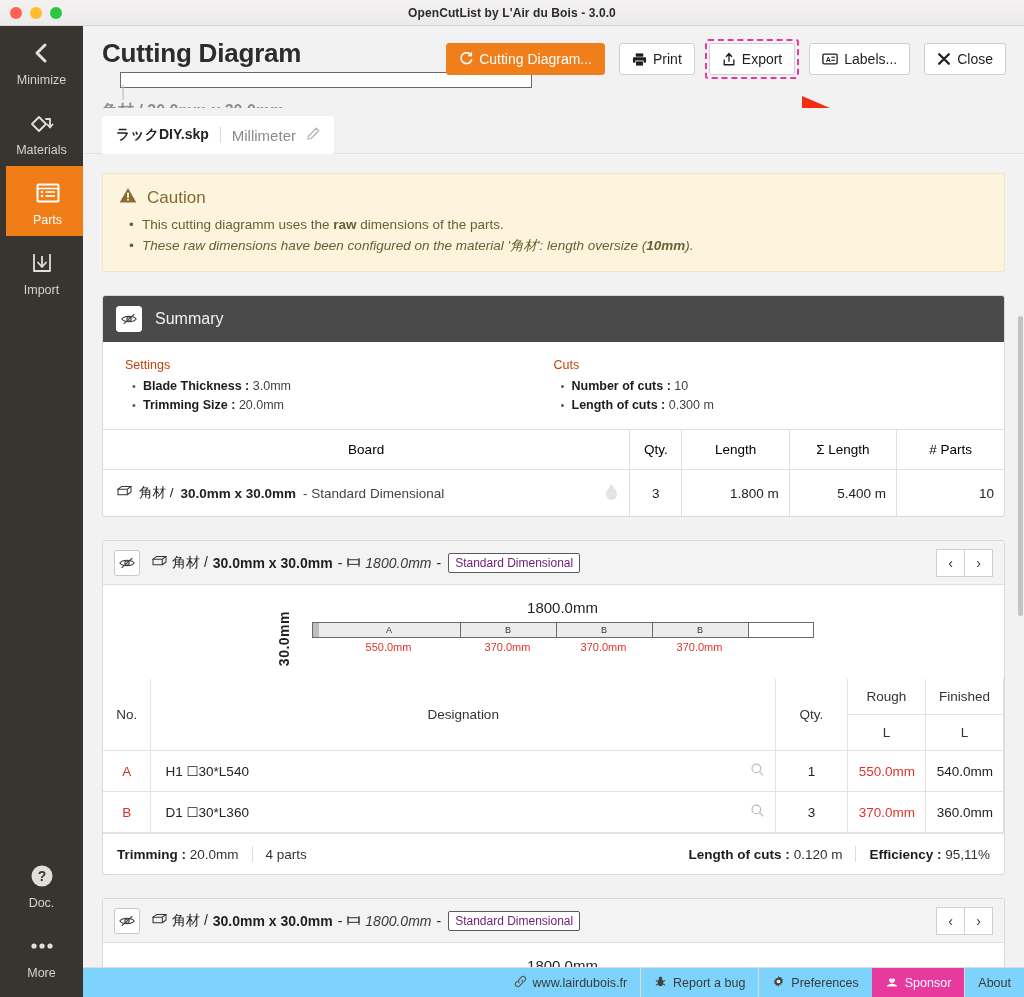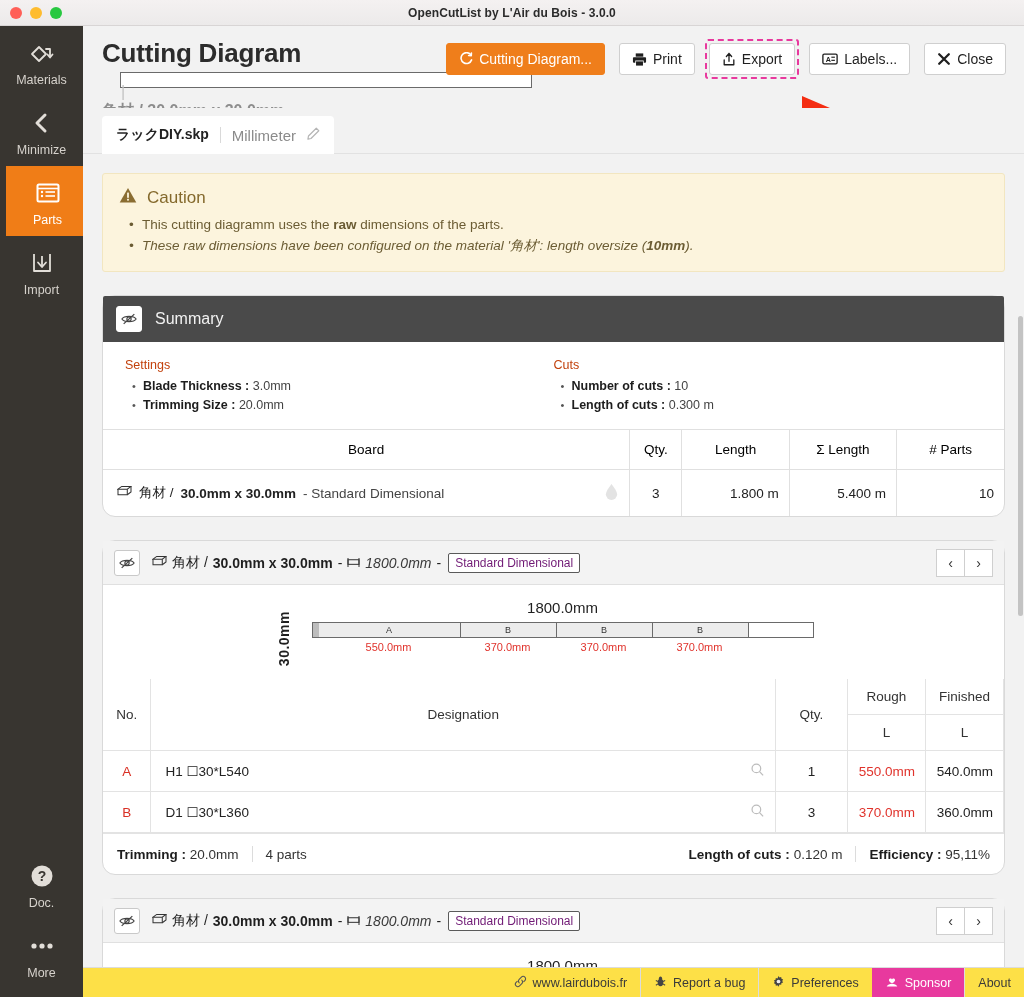--- a/index.html
+++ b/index.html
@@ -118,21 +118,21 @@
   }
   .caution li::before {
     content: "•"; position: absolute; left: -13px; color: #6b5c33;
   }
   .caution li.italic { font-style: italic; }
   .caution b { font-weight: bold; }
 
   
   .card {
     margin: 23px 19px 12px 19px; background: #fff;
-    border: 1px solid #d9d9d9; border-radius: 13px;
+    border: 1px solid #d9d9d9; border-radius: 3px;
   }
   .card-head-dark {
     background: #4a4a4a; height: 46px; display: flex; align-items: center;
     padding: 0 13px; gap: 13px; border-radius: 2px 2px 0 0;
   }
   .card-head-dark .title { color: #f2f2f2; font-size: 16px; }
   .card-head-light {
     background: #f3f3f3; height: 44px; display: flex; align-items: center;
     padding: 0 11px; gap: 12px; border-bottom: 1px solid #e0e0e0;
   }
@@ -227,21 +227,21 @@
   .bar .leftover { flex: 1; background: #fff; }
   .labels { position: relative; height: 20px; margin-left: 18px; margin-top: 3px; }
   .labels span {
     position: absolute; font-size: 11px; color: #e0332c; transform: translateX(-50%);
     white-space: nowrap;
   }
 
   
   .footer {
     position: absolute; left: 83px; bottom: 0; width: 941px; height: 30px;
-    background: #fde047; border-top: 1px solid #dcdcdc;
+    background: #7dd3fc; border-top: 1px solid #dcdcdc;
     display: flex; justify-content: flex-end; align-items: stretch;
   }
   .foot-btn {
     display: flex; align-items: center; gap: 6px; padding: 0 13px;
     font-size: 12.5px; color: #3a3a3a; cursor: pointer;
     border-left: 1px solid #dcdcdc;
   }
   .foot-btn.sponsor { background: #e8399e; color: #fff; border-left: none; }
   .foot-btn.plain { border-left: none; }
 </style>
@@ -253,39 +253,39 @@
   <div class="titlebar">
     <div class="lights">
       <div class="light red"></div>
       <div class="light yellow"></div>
       <div class="light green"></div>
     </div>
     <div class="titlebar-title">OpenCutList by L'Air du Bois - 3.0.0</div>
   </div>
 
   <div class="sidebar">
+
+    <div class="side-item">
+      <span class="side-icon">
+        <svg width="24" height="24" viewBox="0 0 24 24">
+            <path d="M15 4 L7 12 L15 20" fill="none" stroke="#e2ded8" stroke-width="3" stroke-linecap="round" stroke-linejoin="round"></path>
+          </svg>
+      </span>
+      <span class="side-label">Minimize</span>
+    </div>
 
     <div class="side-item">
       <span class="side-icon">
         <svg width="26" height="26" viewBox="0 0 26 26">
           <path d="M3 14 L10 7 L17 14 L10 21 Z" fill="none" stroke="#e2ded8" stroke-width="1.8" stroke-linejoin="round"></path>
           <path d="M17 9 L21 9 L21 16" fill="none" stroke="#e2ded8" stroke-width="1.8" stroke-linecap="round" stroke-linejoin="round"></path>
           <path d="M18.5 14.5 L21 17.5 L23.5 14.5" fill="none" stroke="#e2ded8" stroke-width="1.8" stroke-linecap="round" stroke-linejoin="round"></path>
         </svg>
       </span>
       <span class="side-label">Materials</span>
-    </div>
-
-    <div class="side-item">
-      <span class="side-icon">
-        <svg width="24" height="24" viewBox="0 0 24 24">
-            <path d="M15 4 L7 12 L15 20" fill="none" stroke="#e2ded8" stroke-width="3" stroke-linecap="round" stroke-linejoin="round"></path>
-          </svg>
-      </span>
-      <span class="side-label">Minimize</span>
     </div>
 
     <div class="side-item active">
       <span class="side-icon">
         <svg width="26" height="26" viewBox="0 0 26 26">
           <rect x="2.5" y="4.5" width="21" height="17" rx="1.5" fill="none" stroke="#fff" stroke-width="2"></rect>
           <line x1="2.5" y1="8.5" x2="23.5" y2="8.5" stroke="#fff" stroke-width="1.6"></line>
           <circle cx="7" cy="12" r="1.2" fill="#fff"></circle>
             <circle cx="7" cy="16" r="1.2" fill="#fff"></circle>
           <line x1="10.5" y1="12" x2="20" y2="12" stroke="#fff" stroke-width="1.6"></line>

